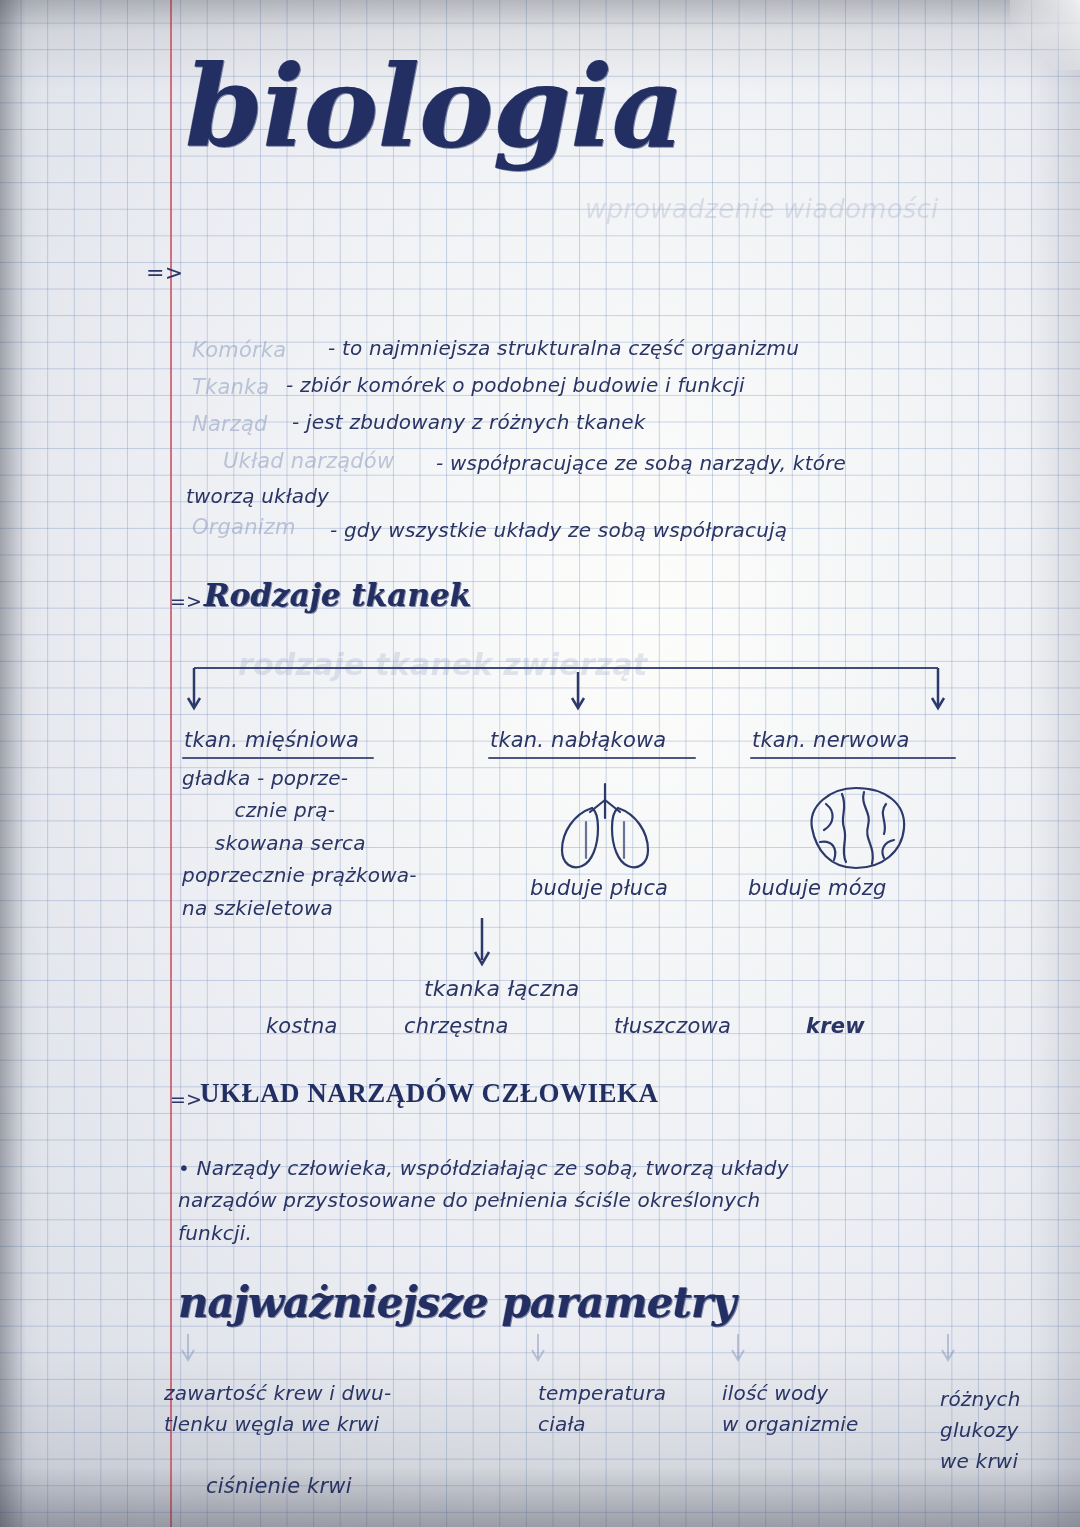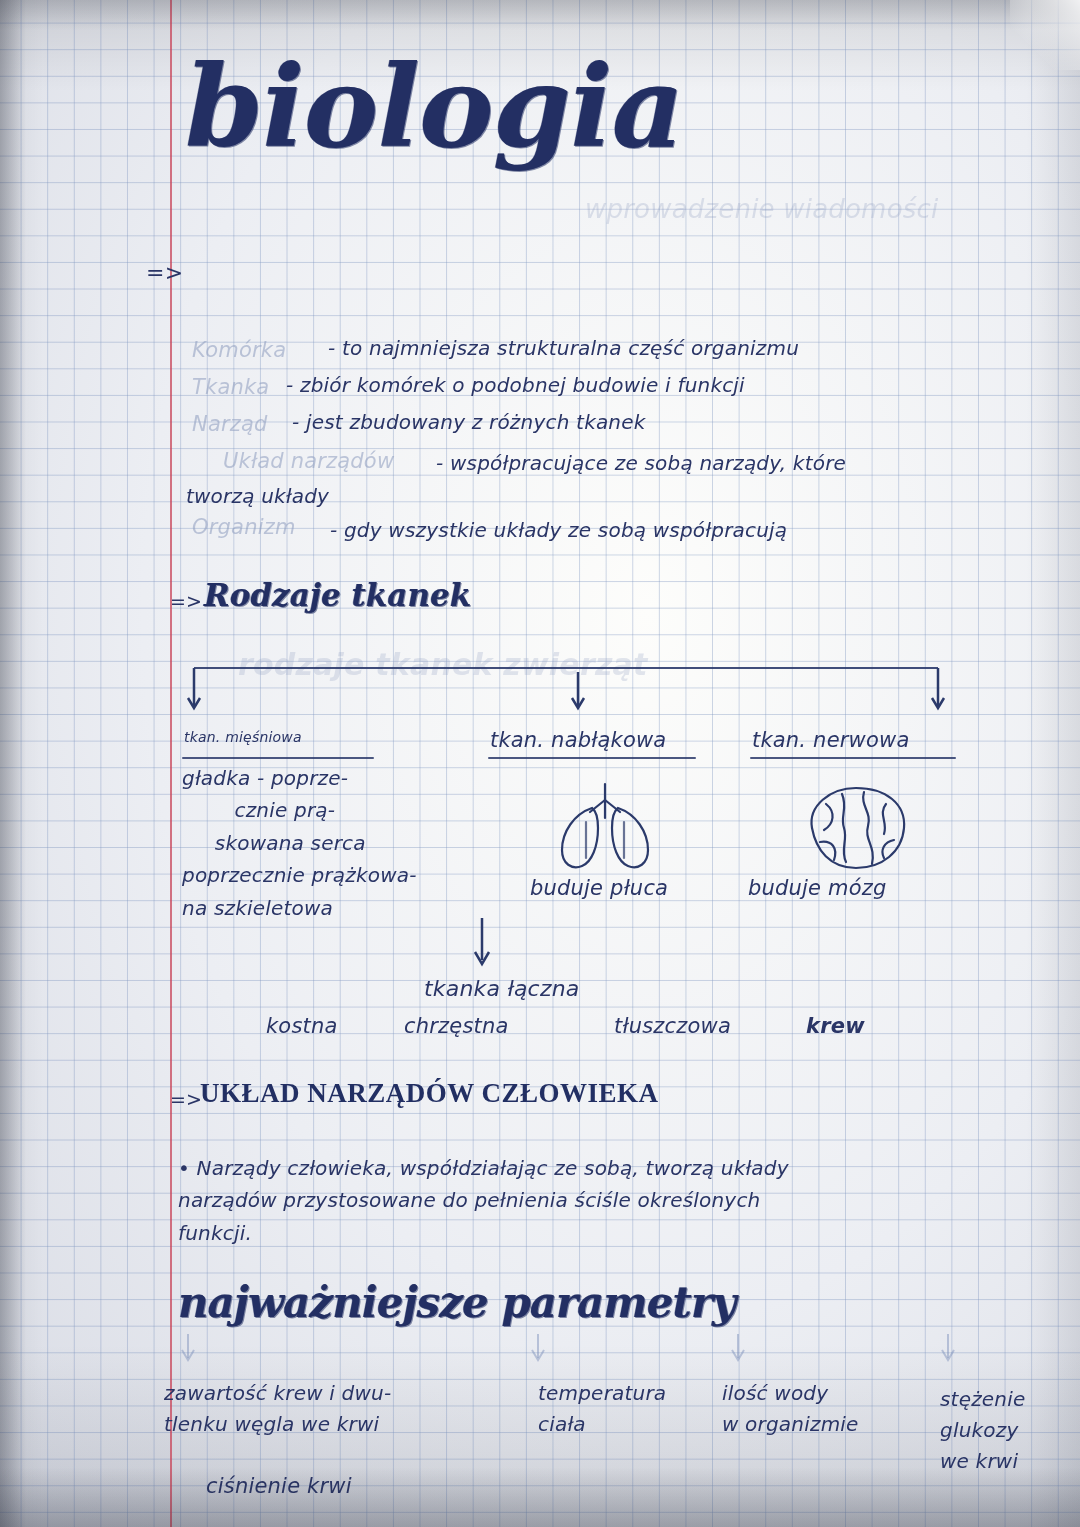--- a/index.html
+++ b/index.html
@@ -145,21 +145,21 @@
   <svg style="position:absolute; left:186px; top:660px;" width="780" height="60" viewBox="0 0 780 60">
     <path d="M8 8 L8 46" stroke="#2b3a6b" stroke-width="2.5" fill="none"></path>
     <path d="M2 38 L8 48 L14 38" stroke="#2b3a6b" stroke-width="2.5" fill="none"></path>
     <path d="M8 8 L752 8" stroke="#2b3a6b" stroke-width="2" fill="none" opacity="0.9"></path>
     <path d="M392 12 L392 46" stroke="#2b3a6b" stroke-width="2.5" fill="none"></path>
     <path d="M386 38 L392 48 L398 38" stroke="#2b3a6b" stroke-width="2.5" fill="none"></path>
     <path d="M752 8 L752 46" stroke="#2b3a6b" stroke-width="2.5" fill="none"></path>
     <path d="M746 38 L752 48 L758 38" stroke="#2b3a6b" stroke-width="2.5" fill="none"></path>
   </svg>
 
-  <div class="ink hand" style="left:184px; top:730px; font-size:14px;">tkan. mięśniowa</div>
+  <div class="ink hand" style="left:184px; top:730px; font-size:21px;">tkan. mięśniowa</div>
   <div class="underline-ink" style="left:182px; top:757px; width:192px;"></div>
 
   <div class="ink hand" style="left:490px; top:730px; font-size:21px;">tkan. nabłąkowa</div>
   <div class="underline-ink" style="left:488px; top:757px; width:208px;"></div>
 
   <div class="ink hand" style="left:752px; top:730px; font-size:21px;">tkan. nerwowa</div>
   <div class="underline-ink" style="left:750px; top:757px; width:206px;"></div>
 
   <div class="ink hand" style="left:182px; top:762px; font-size:20px; line-height:1.62;">gładka - poprze-
         cznie prą-
@@ -227,21 +227,21 @@
         <path d="M764 18 L770 28 L776 18"></path>
     </g>
   </svg>
 
   <div class="ink hand" style="left:164px; top:1378px; font-size:20px; line-height:1.55;">zawartość krew i dwu-
 tlenku węgla we krwi</div>
   <div class="ink hand" style="left:538px; top:1378px; font-size:20px; line-height:1.55;">temperatura
 ciała</div>
   <div class="ink hand" style="left:722px; top:1378px; font-size:20px; line-height:1.55;">ilość wody
 w organizmie</div>
-  <div class="ink hand" style="left:940px; top:1384px; font-size:20px; line-height:1.55;">stężenie
+  <div class="ink hand" style="left:940px; top:1384px; font-size:20px; line-height:1.55;">różnych
 glukozy
 we krwi</div>
 
   <div class="ink hand" style="left:206px; top:1476px; font-size:21px;">ciśnienie krwi</div>
 
   <div class="edge-shadow-l"></div>
   <div class="edge-shadow-b"></div>
   <div class="edge-shadow-t"></div>
   <div class="corner-fold"></div>
 </div>

